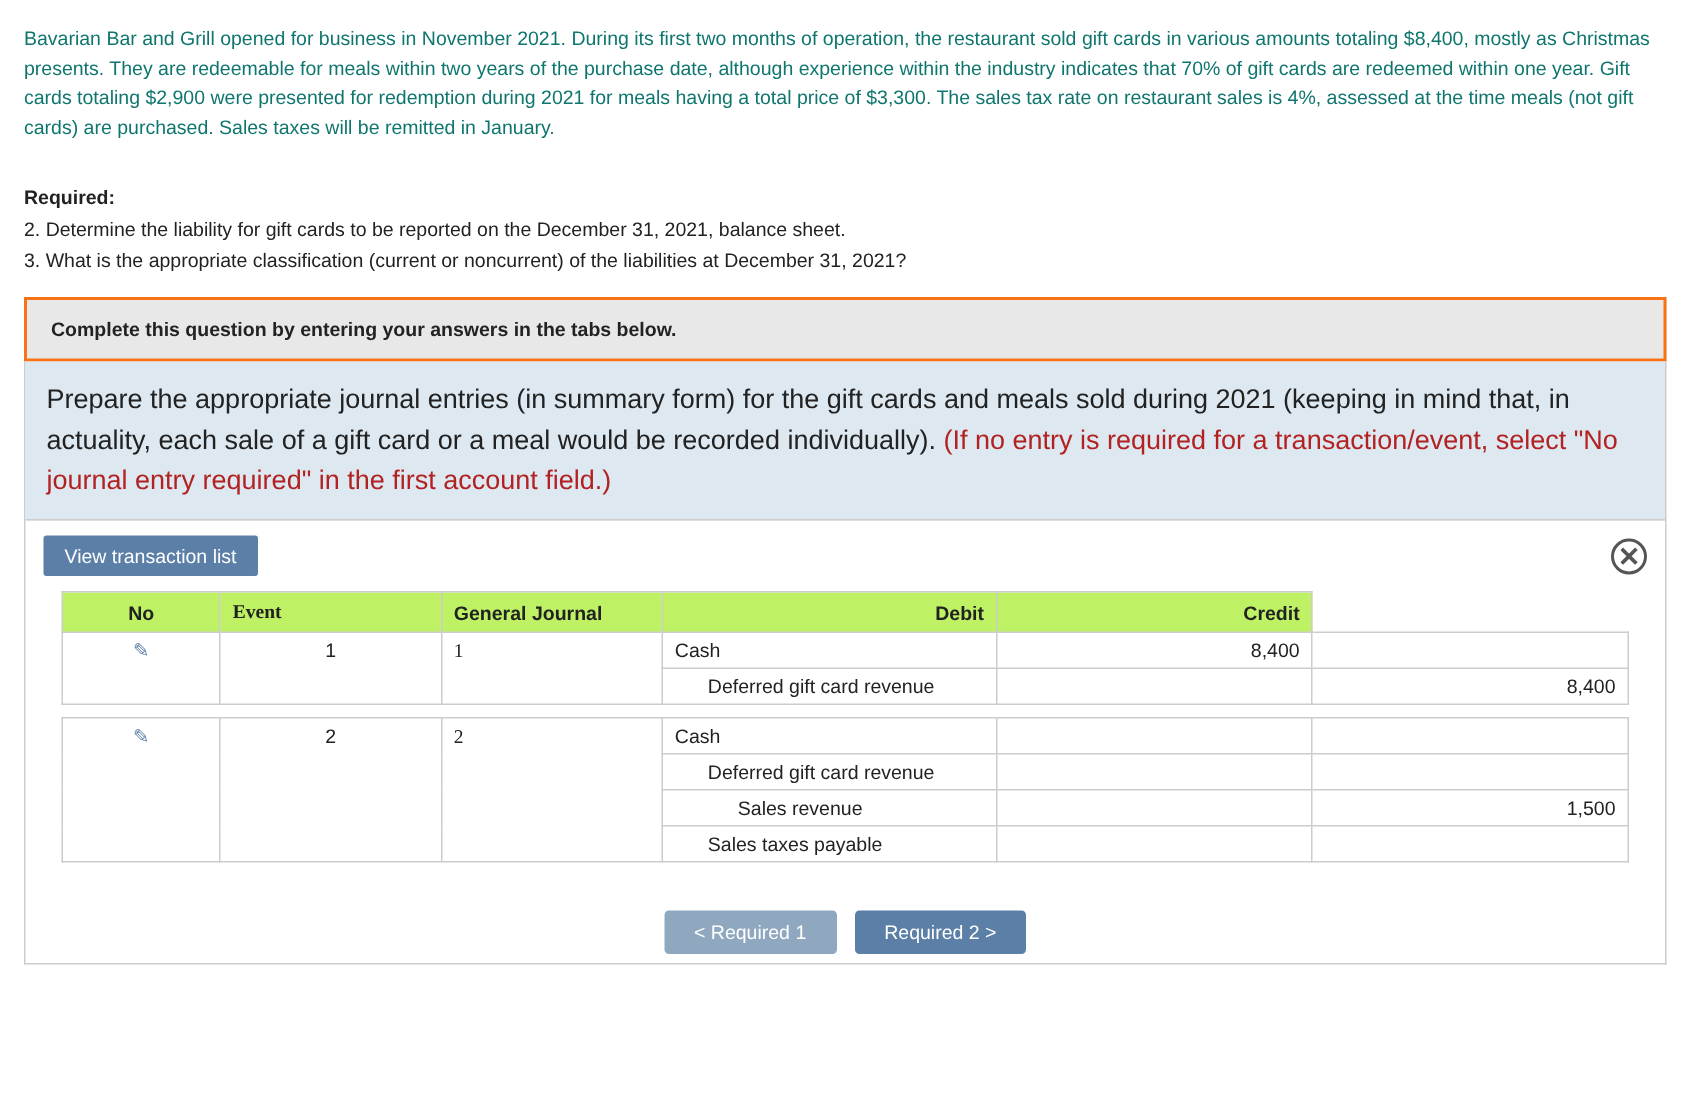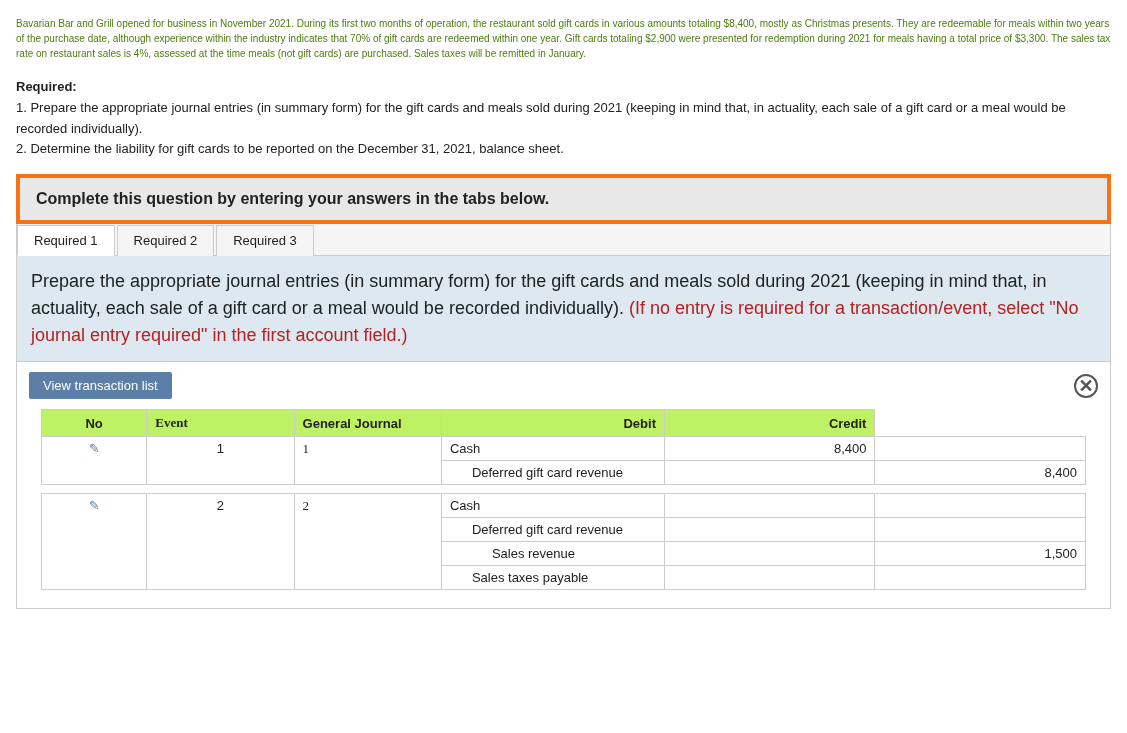--- a/index.html
+++ b/index.html
@@ -5,43 +5,43 @@
     * { box-sizing: border-box; margin: 0; padding: 0; }
     body {
       font-family: Arial, sans-serif;
       font-size: 13px;
       background: #fff;
       color: #222;
       padding: 16px;
       max-width: 1127px;
     }
     .intro-text {
-      font-size: 10px;
+      font-size: 13px;
       line-height: 1.5;
-      margin-bottom: 16px;
-      color: #4d7c0f;
+      margin-bottom: 28px;
+      color: #0f766e;
     }
     .required-section {
       margin-bottom: 14px;
     }
     .required-section p {
       font-size: 13px;
       line-height: 1.6;
       color: #222;
     }
     .required-section strong {
       font-weight: bold;
     }
     .complete-box {
       background: #e8e8e8;
-      border: 4px solid #f97316;
+      border: 2px solid #f97316;
       padding: 12px 16px;
       margin-bottom: 0;
       font-weight: bold;
-      font-size: 16px;
+      font-size: 13px;
     }
     .tabs-container {
       border: 1px solid #ccc;
       border-top: none;
     }
     .tabs-row {
       display: flex;
       border-bottom: 1px solid #ccc;
       background: #f5f5f5;
     }
@@ -158,35 +158,30 @@
       padding: 0 12px 10px 12px;
     }
   </style>
 </head>
 <body>
 
 <p class="intro-text">Bavarian Bar and Grill opened for business in November 2021. During its first two months of operation, the restaurant sold gift cards in various amounts totaling $8,400, mostly as Christmas presents. They are redeemable for meals within two years of the purchase date, although experience within the industry indicates that 70% of gift cards are redeemed within one year. Gift cards totaling $2,900 were presented for redemption during 2021 for meals having a total price of $3,300. The sales tax rate on restaurant sales is 4%, assessed at the time meals (not gift cards) are purchased. Sales taxes will be remitted in January.</p>
 
 <div class="required-section">
   <p><strong>Required:</strong></p>
-  <p>1. Prepare the appropriate journal entries (in summary form) for the gift cards and meals sold during 2021 (keeping in mind that, in actuality, each sale of a gift card or a meal would be recorded individually).</p>
   <p>2. Determine the liability for gift cards to be reported on the December 31, 2021, balance sheet.</p>
+  <p>3. What is the appropriate classification (current or noncurrent) of the liabilities at December 31, 2021?</p>
 </div>
 
 <div class="complete-box">
   <span>Complete this question by entering your answers in the tabs below.</span>
 </div>
 
 <div class="tabs-container">
 
-  <div class="tabs-row">
-    <div class="tab active">Required 1</div>
-    <div class="tab">Required 2</div>
-    <div class="tab">Required 3</div>
-  </div>
 
   <div class="tab-content">
     <span>Prepare the appropriate journal entries (in summary form) for the gift cards and meals sold during 2021 (keeping in mind that, in actuality, each sale of a gift card or a meal would be recorded individually). </span>
     <em>(If no entry is required for a transaction/event, select "No journal entry required" in the first account field.)</em>
   </div>
 
   <div class="buttons-row">
     <button class="btn-blue">View transaction list</button>
     <div class="close-icon">✕</div>
   </div>
@@ -243,13 +238,17 @@
             <td class="col-debit"></td>
             <td class="col-credit"></td>
           </tr>
           <tr>
             <td colspan="6" style="border:none;height:6px;"></td>
           </tr>
         </tbody>
     </table>
   </div>
 
+  <div class="nav-row">
+    <button class="nav-btn prev">&lt; Required 1</button>
+    <button class="nav-btn next">Required 2 &gt;</button>
+  </div>
 </div>
 
 </body></html>

